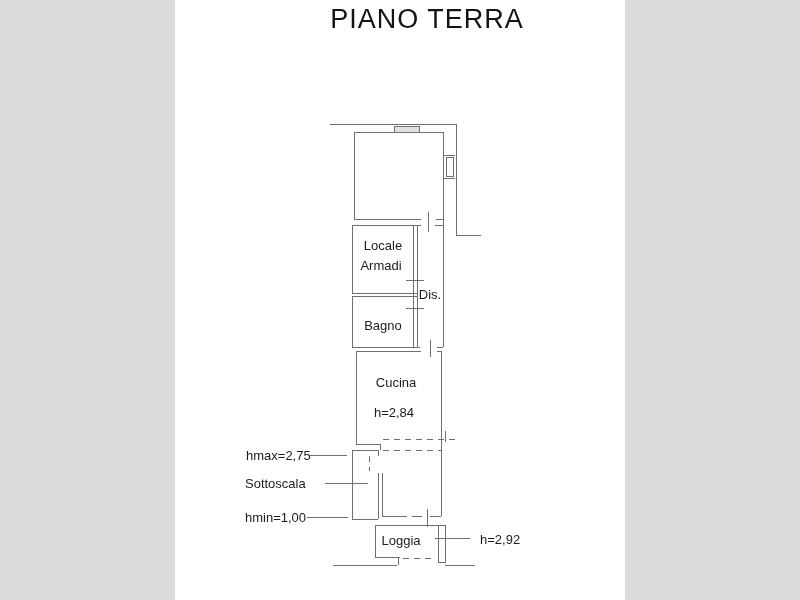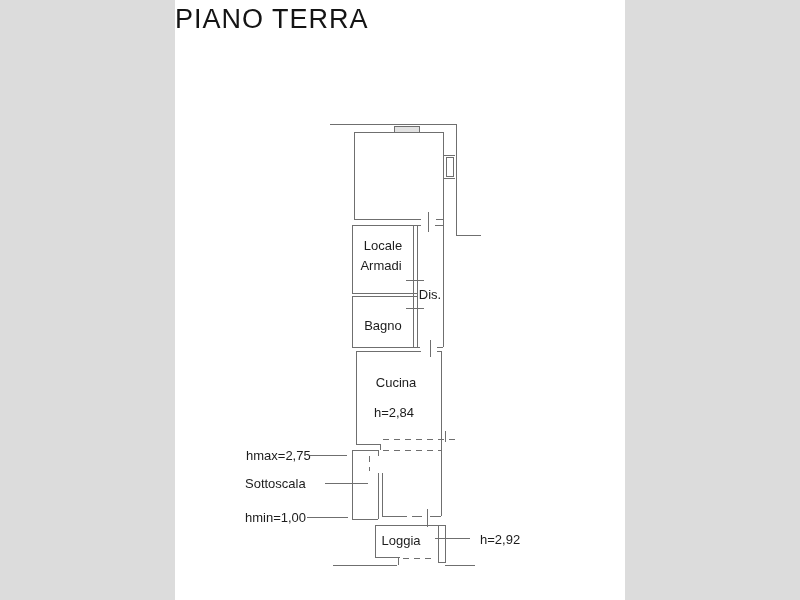--- a/index.html
+++ b/index.html
@@ -8,20 +8,21 @@
     background:#dcdcdc;
     font-family:"Liberation Sans", sans-serif;
     overflow:hidden;
   }
   .paper{
     position:absolute;left:175px;top:0;width:450px;height:600px;
     background:#ffffff;
   }
   .title{
     position:absolute;left:175px;top:4px;width:504px;
+    text-align:center;
     font-size:27px;letter-spacing:1px;
     color:#141414;
   }
   svg{position:absolute;left:0;top:0;}
   .ln{stroke:#6f6f6f;stroke-width:1;fill:none;shape-rendering:crispEdges;}
   .dash{stroke:#6f6f6f;stroke-width:1;fill:none;stroke-dasharray:6 5;shape-rendering:crispEdges;}
   .winfill{fill:#e2e2e2;stroke:#6f6f6f;stroke-width:1;shape-rendering:crispEdges;}
   .colfill{fill:#ffffff;stroke:#6f6f6f;stroke-width:1;shape-rendering:crispEdges;}
   .lbl{font-family:"Liberation Sans",sans-serif;font-size:13px;fill:#1c1c1c;}
 </style>

